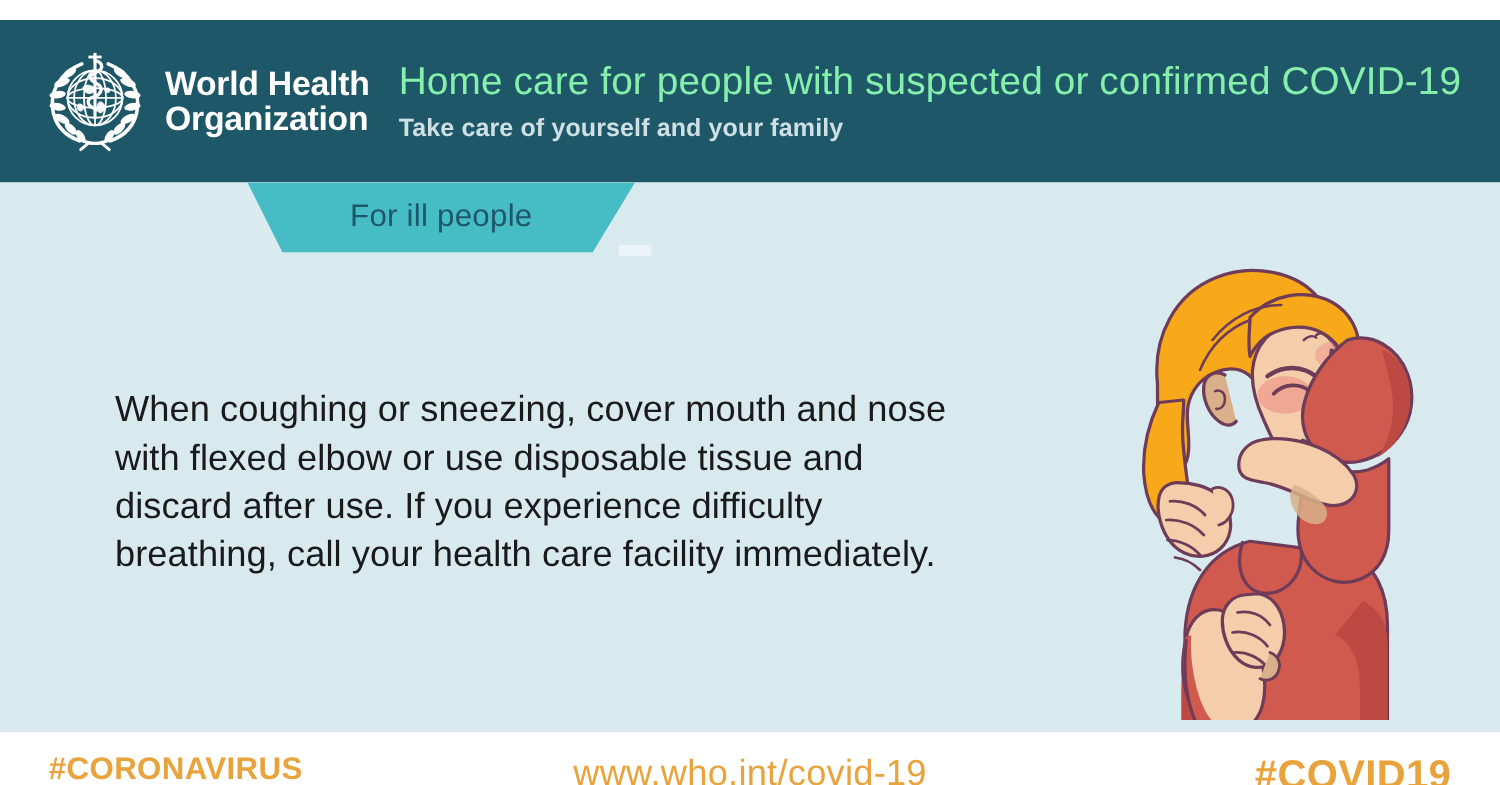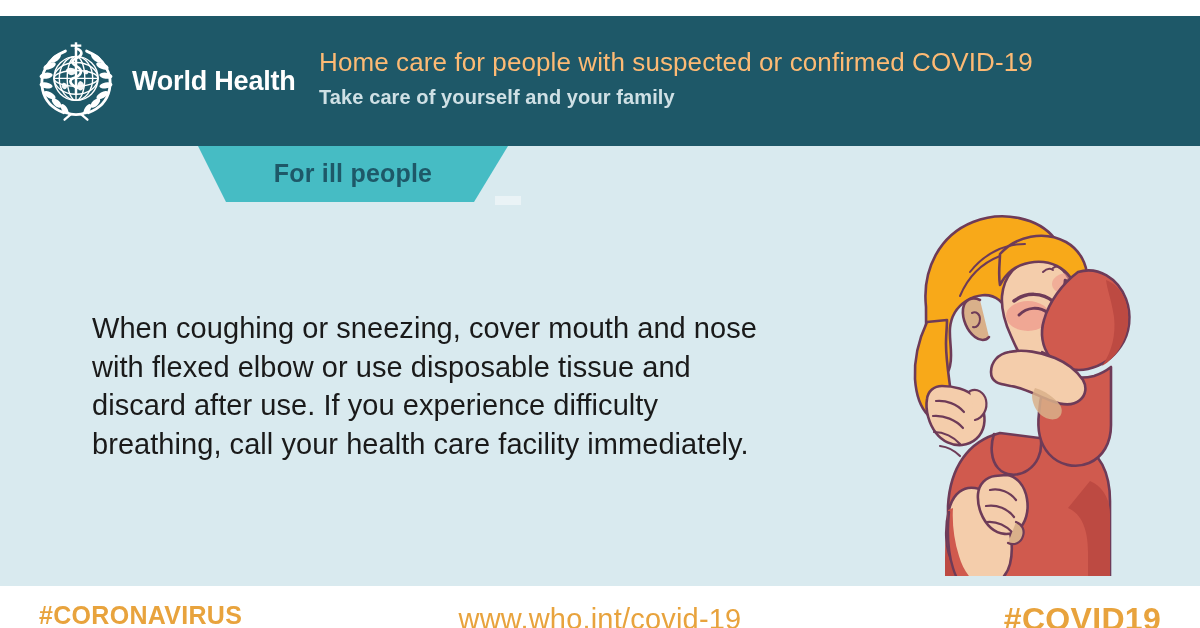--- a/index.html
+++ b/index.html
@@ -52,22 +52,22 @@
     letter-spacing: -0.2px;
   }
   .who-wordmark div { white-space: nowrap; }
   .header-text {
     position: absolute;
     left: 319px;
     top: 30px;
     width: 860px;
   }
   .header-title {
-    color: #fdba74;
-    font-size: 26px;
+    color: #86efac;
+    font-size: 31px;
     line-height: 1.24;
     font-weight: 400;
     letter-spacing: 0.1px;
   }
   .header-subtitle {
     color: #cfe0e5;
     font-size: 20px;
     line-height: 1.3;
     font-weight: 700;
     margin-top: 6px;
@@ -97,21 +97,21 @@
     position: absolute;
     left: 0;
     top: 0;
     width: 310px;
     height: 56px;
     display: flex;
     align-items: center;
     justify-content: center;
     color: #1e5868;
     font-size: 25px;
-    font-weight: bold;
+    font-weight: normal;
     letter-spacing: 0.2px;
     padding-bottom: 1px;
     box-sizing: border-box;
   }
   .tab-artifact {
     position: absolute;
     left: 495px;
     top: 180px;
     width: 26px;
     height: 9px;
@@ -235,20 +235,21 @@
             <ellipse cx="72" cy="75" rx="7" ry="3.4" transform="rotate(-44 72 75)"></ellipse>
             <ellipse cx="63" cy="82" rx="6.5" ry="3.2" transform="rotate(-58 63 82)"></ellipse>
           </g>
 
           <path d="M40 86c4 3 16 3 20 0" fill="none" stroke="#ffffff" stroke-width="3" stroke-linecap="round"></path>
           <path d="M44 88l-7 6M56 88l7 6" stroke="#ffffff" stroke-width="2.6" stroke-linecap="round"></path>
         </svg>
       </span>
       <div class="who-wordmark">
         <div>World Health</div>
+        <div>Organization</div>
       </div>
     </div>
 
     <div class="header-text">
       <div class="header-title">Home care for people with suspected or confirmed COVID-19</div>
       <div class="header-subtitle">Take care of yourself and your family</div>
     </div>
   </div>
 
   <div class="body-area"></div>

